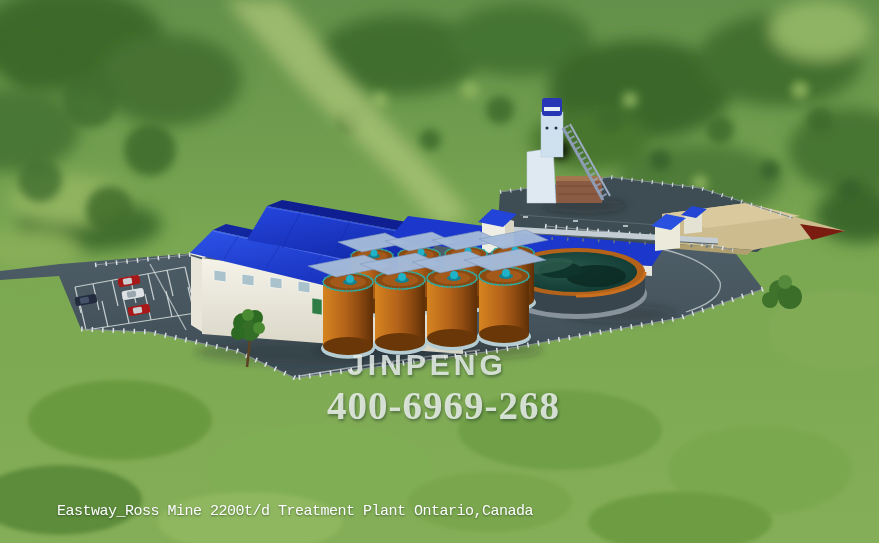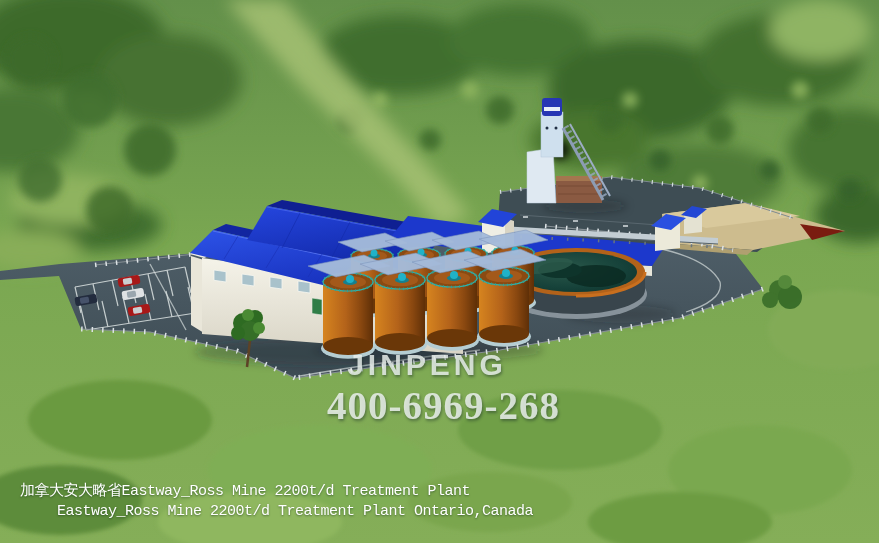--- a/index.html
+++ b/index.html
@@ -401,15 +401,14 @@
       <circle cx="779" cy="290" r="10" fill="#3a6f2a"></circle>
       <circle cx="790" cy="297" r="12" fill="#356a27"></circle>
       <circle cx="770" cy="300" r="8" fill="#3a6f2a"></circle>
       <circle cx="785" cy="282" r="7" fill="#52873a"></circle>
     </g>
   </g>
 </svg>
 
 <div class="wm-brand">JINPENG</div>
 <div class="wm-phone">400-6969-268</div>
-<div class="cap cap1">加拿大安大略省Eastway_Ross Mine 2200t/d Treatment Plant</div>
 <div class="cap cap2">Eastway_Ross Mine 2200t/d Treatment Plant Ontario,Canada</div>
 </div>
 
 </body></html>

